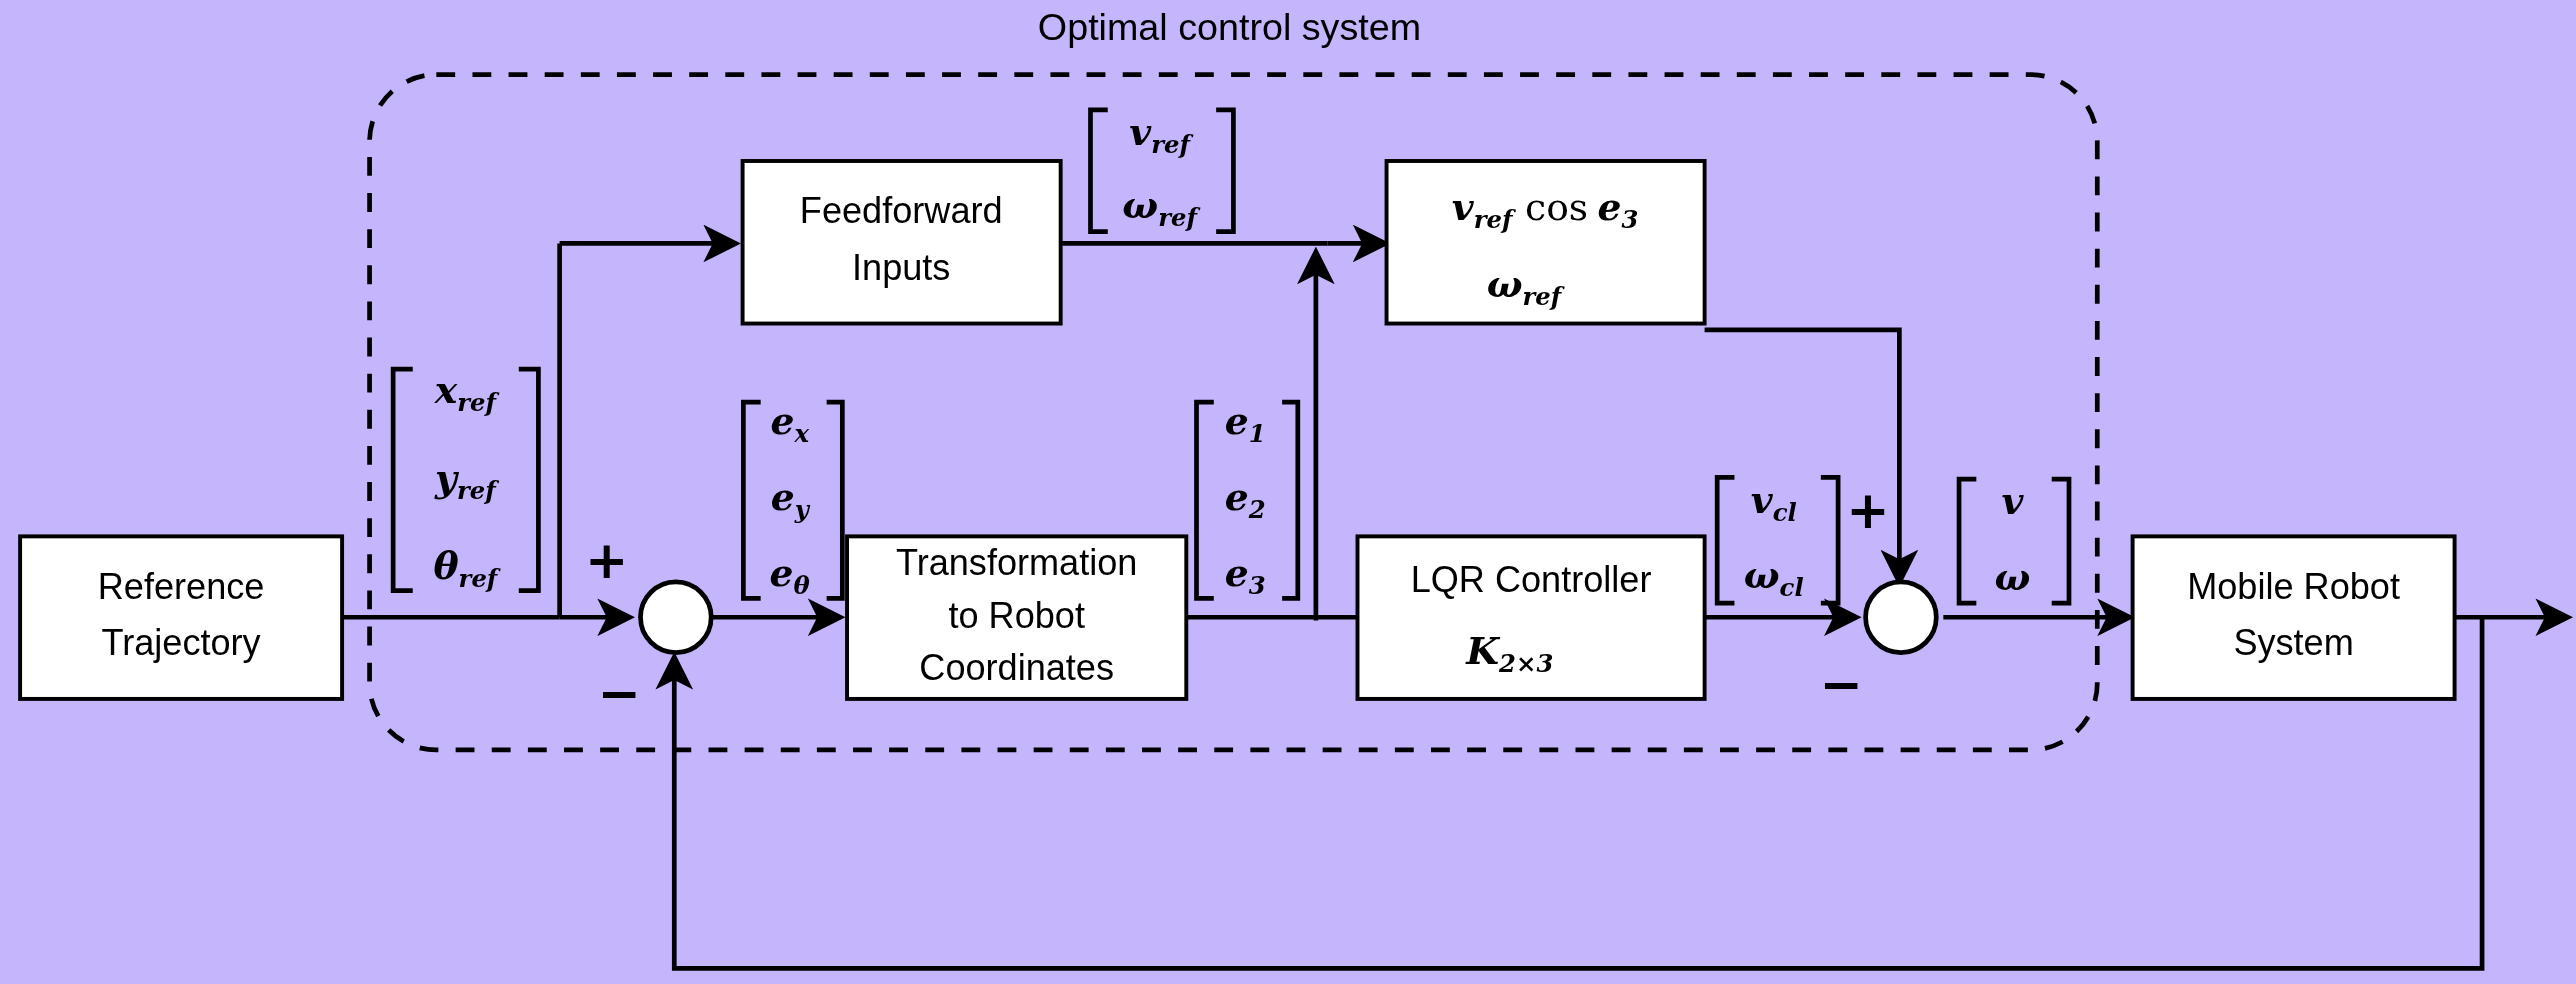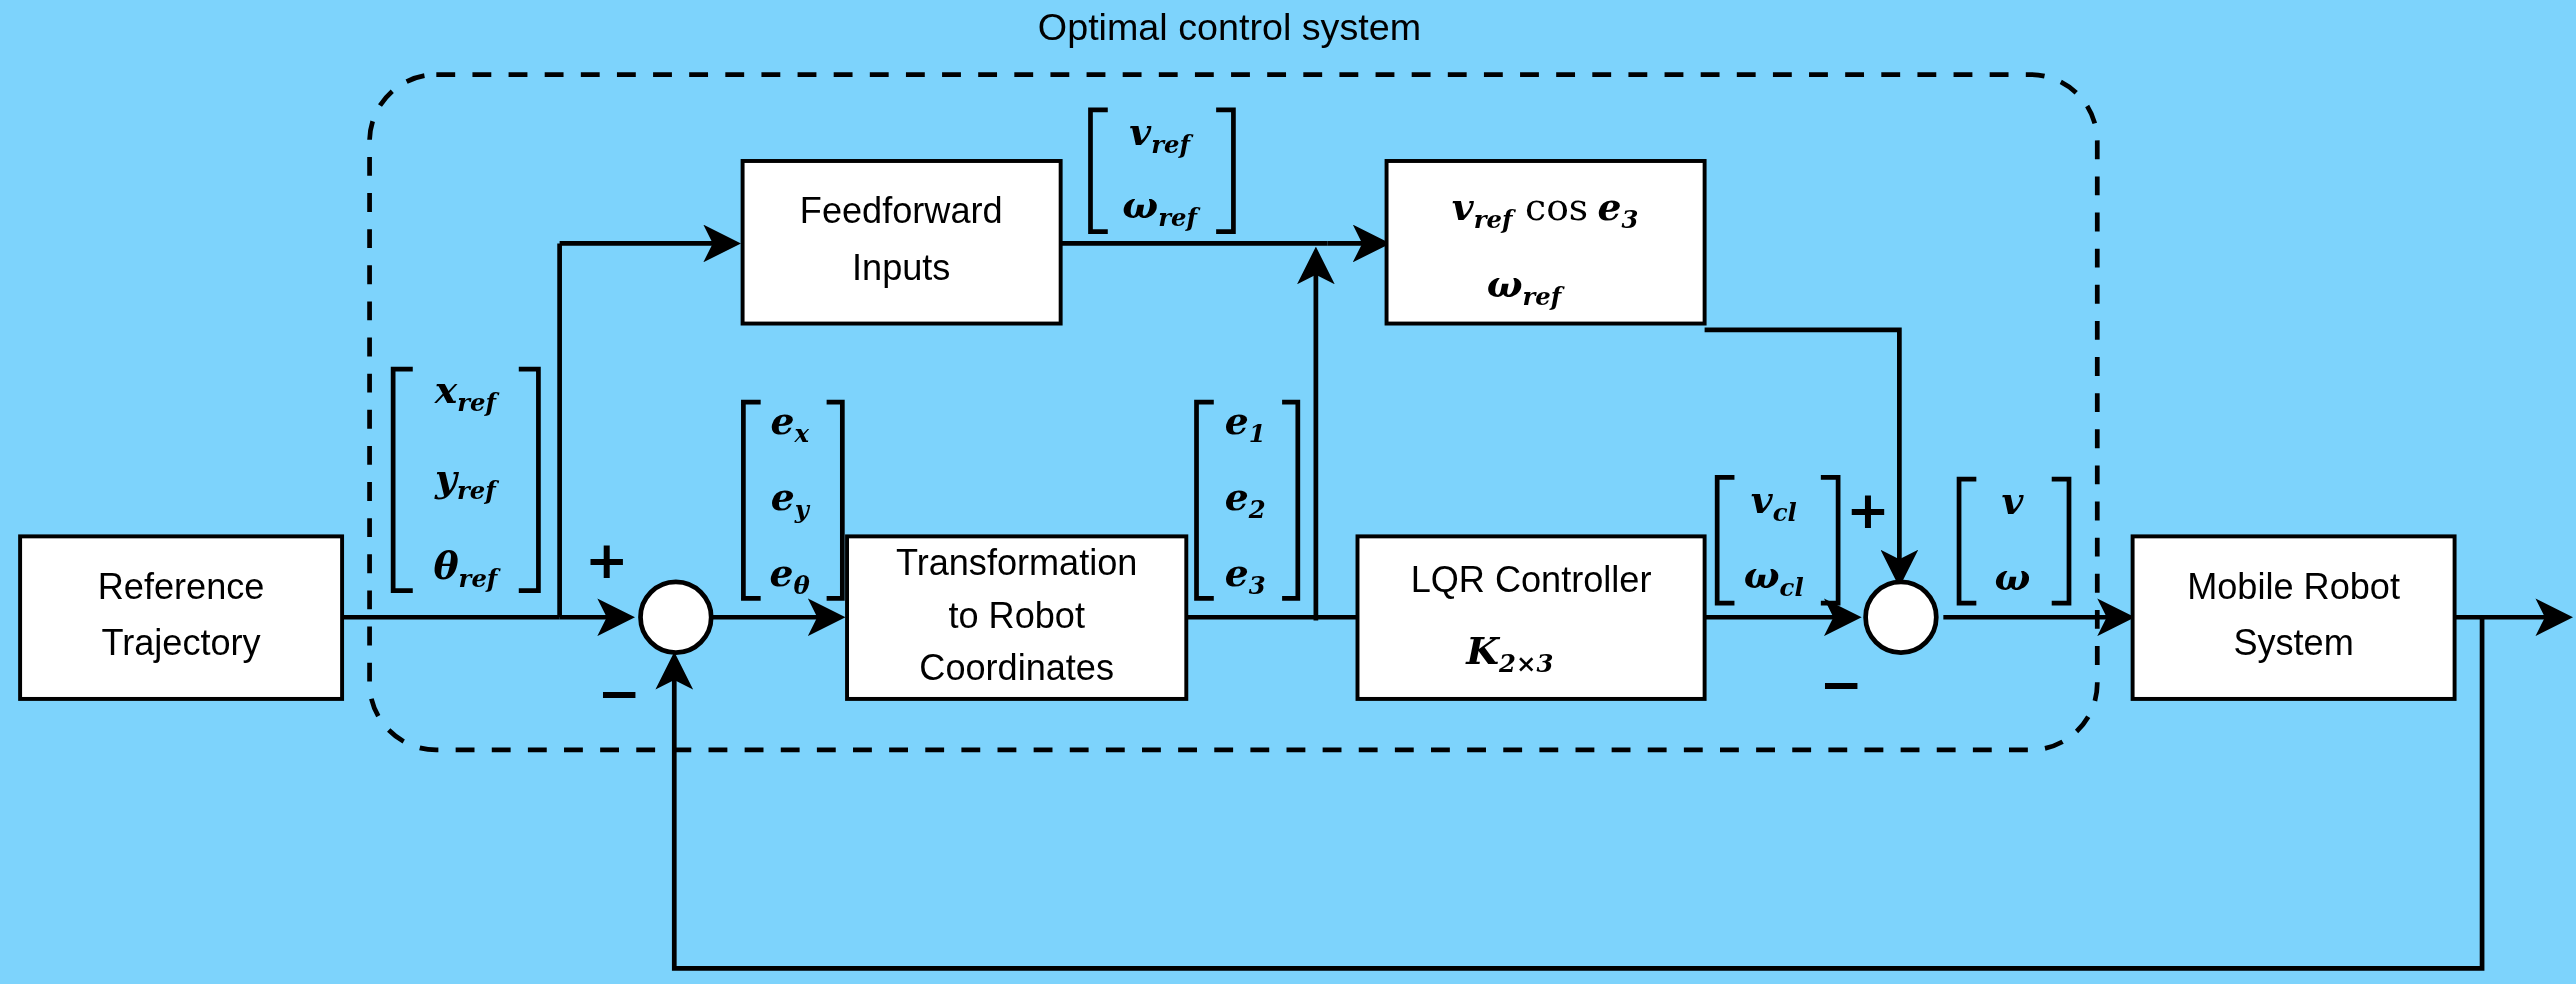--- a/index.html
+++ b/index.html
@@ -4,21 +4,21 @@
 <style>
   html, body {
     margin: 0;
     padding: 0;
     background: #ffffff;
   }
   #stage {
     position: relative;
     width: 2576px;
     height: 984px;
-    background: #7dd3fc;
+    background: #c4b5fd;
     overflow: hidden;
     font-family: "Liberation Sans", sans-serif;
   }
   svg.layer {
     position: absolute;
     top: 0;
     left: 0;
     width: 2576px;
     height: 984px;
     pointer-events: none;

